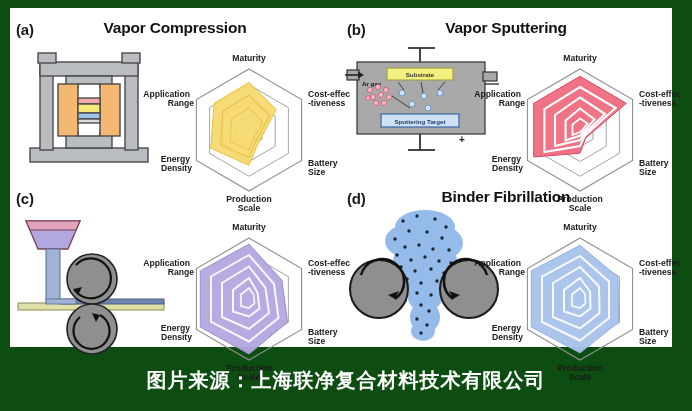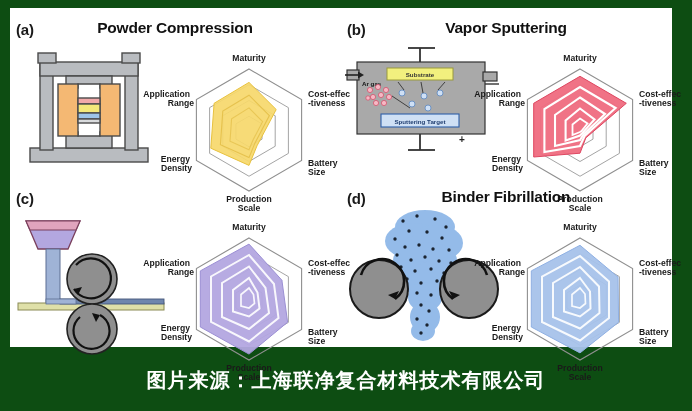--- a/index.html
+++ b/index.html
@@ -56,21 +56,21 @@
 </style>
 </head>
 <body>
 
 <div class="frame">
 
   <div class="canvas">
 
     <div class="panel p-a">
       <div class="plabel">(a)</div>
-      <div class="ptitle">Powder Compression</div>
+      <div class="ptitle">Vapor Compression</div>
 
       <div class="diagram">
         <svg width="150" height="132" viewBox="0 0 150 132">
           <g stroke="#4a4a4a" stroke-width="1.4">
 
             <rect x="12" y="108" width="118" height="14" fill="#b9bcc0"></rect>
 
             <rect x="22" y="22" width="13" height="88" fill="#b9bcc0"></rect>
 
             <rect x="107" y="22" width="13" height="88" fill="#b9bcc0"></rect>

